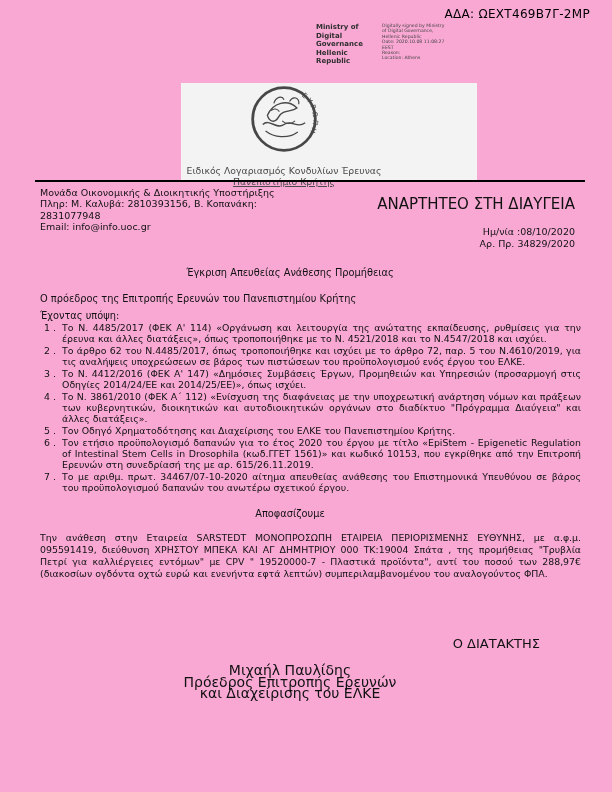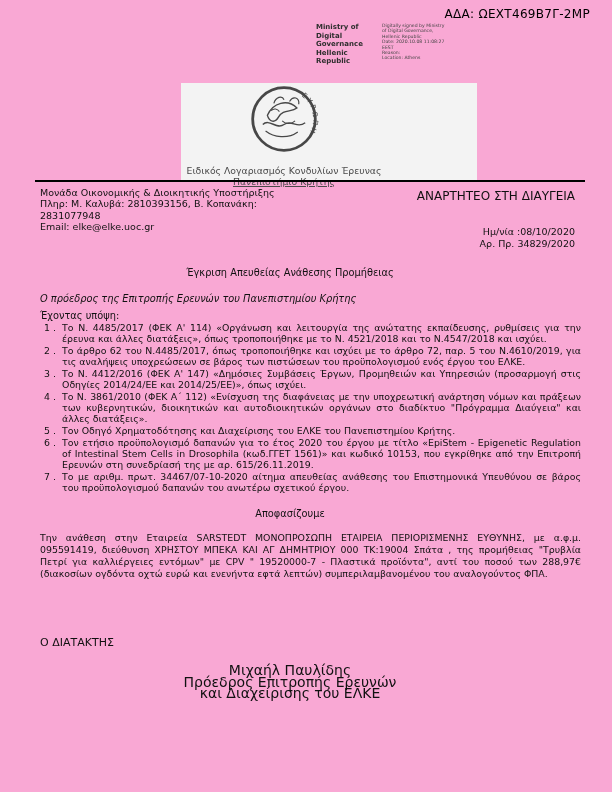--- a/index.html
+++ b/index.html
@@ -17,39 +17,39 @@
   
   .logo-box{position:absolute;left:181px;top:83px;width:296px;height:97px;background:#f3f3f3;}
   .logo-inner{position:absolute;left:0;top:1px;width:206px;text-align:center;}
   .seal{display:block;margin:0 auto;}
   .logo-caption{font-size:9.3px;line-height:11px;color:#4a4a4a;margin-top:11px;}
   
   .rule{position:absolute;left:35px;top:180px;width:550px;height:2px;}
   
   .sender{position:absolute;left:40px;top:187px;font-size:9.5px;line-height:11.3px;}
   
-  .notice{position:absolute;right:37px;top:189px;font-size:12px;margin-left:36px;}
+  .notice{position:absolute;right:37px;top:195px;font-size:15px;margin-left:36px;}
   .meta-date{position:absolute;right:37px;top:226px;font-size:9.5px;}
   .meta-prot{position:absolute;right:37px;top:238px;font-size:9.5px;}
   
   .doc-title{position:absolute;left:40px;top:267px;width:500px;text-align:center;font-size:9.8px;}
-  .issuer{position:absolute;left:40px;top:293px;font-size:9.8px;font-style:italic;}
+  .issuer{position:absolute;left:40px;top:293px;font-size:9.8px;}
   .having{position:absolute;left:40px;top:310px;font-size:9.8px;}
   
   .considerations{
     position:absolute;left:40px;top:322px;width:541px;margin:0;padding:0;
     list-style:none;counter-reset:item;font-size:9.4px;line-height:11px;text-align:justify;
   }
   .considerations li{counter-increment:item;position:relative;padding-left:22px;margin:0 0 1px 0;}
   .considerations li::before{content:counter(item) " .";position:absolute;left:4px;text-align:left;}
   
   .decide-head{position:absolute;left:40px;top:508px;width:500px;text-align:center;font-size:9.8px;}
   .decide-body{position:absolute;left:40px;top:532px;width:541px;font-size:9.4px;line-height:11.9px;text-align:justify;}
   
-  .sig-role{position:absolute;left:40px;top:636px;width:500px;text-align:left;font-size:11px;}
+  .sig-role{position:absolute;left:40px;top:636px;width:500px;text-align:right;font-size:13px;}
   .sig-block{position:absolute;left:40px;top:665px;width:500px;text-align:center;font-size:14px;line-height:11.5px;}
 </style>
 </head>
 <body>
 
 <div class="page">
 
   <div class="ada">ΑΔΑ: ΩΕΧΤ469Β7Γ-2ΜΡ</div>
 
   <div class="stamp">
@@ -85,21 +85,21 @@
       <div class="logo-caption" style="margin-top:0;text-decoration:underline;">Πανεπιστήμιο Κρήτης</div>
     </div>
   </div>
 
   <div class="rule" style="background:#000;"></div>
 
   <div class="sender">
     <div>Μονάδα Οικονομικής &amp; Διοικητικής Υποστήριξης</div>
     <div>Πληρ: Μ. Καλυβά: 2810393156, Β. Κοπανάκη:</div>
     <div>2831077948</div>
-    <div>Email: elke@elke.uoc.gr</div>
+    <div>Email: info@info.uoc.gr</div>
   </div>
 
   <div class="notice">ΑΝΑΡΤΗΤΕΟ ΣΤΗ ΔΙΑΥΓΕΙΑ</div>
   <div class="meta-date">Ημ/νία :08/10/2020</div>
   <div class="meta-prot">Αρ. Πρ. 34829/2020</div>
 
   <div class="doc-title">Έγκριση Απευθείας Ανάθεσης Προμήθειας</div>
   <div class="issuer">Ο πρόεδρος της Επιτροπής Ερευνών του Πανεπιστημίου Κρήτης</div>
   <div class="having">Έχοντας υπόψη:</div>
 

